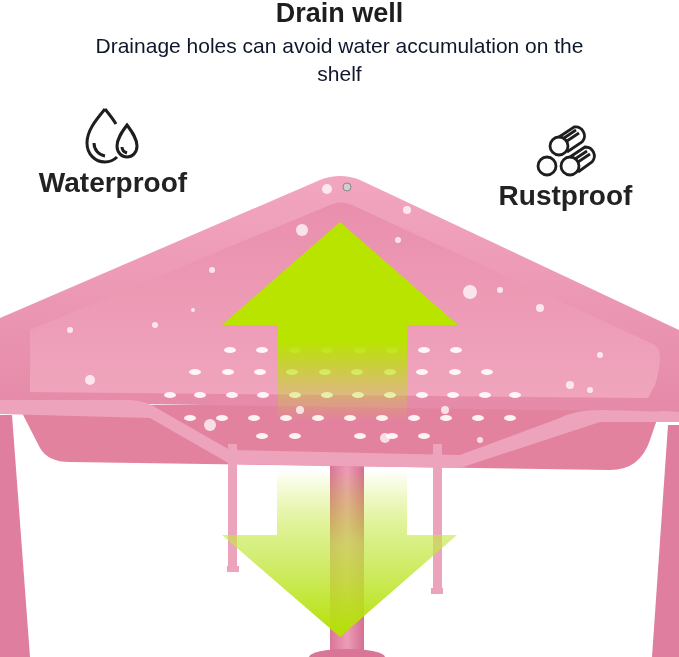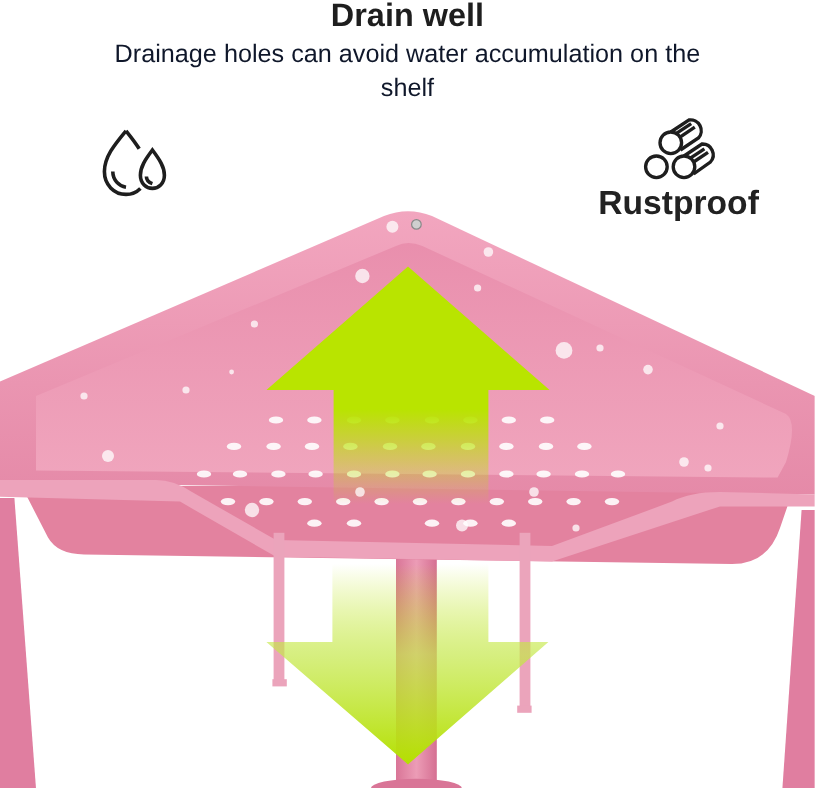--- a/index.html
+++ b/index.html
@@ -3,21 +3,21 @@
   <meta charset="utf-8">
   <style>
     html, body { margin: 0; padding: 0; background: #ffffff; }
     body { width: 679px; height: 657px; position: relative; overflow: hidden; font-family: "Liberation Sans", sans-serif; }
     .title { position: absolute; top: -2px; left: 0; width: 679px; text-align: center; font-weight: bold; font-size: 27px; color: #1e1e1e; }
     .subtitle { position: absolute; top: 32px; left: 80px; width: 519px; text-align: center; font-size: 21px; line-height: 28px; color: #0f172a; }
     .feature { position: absolute; text-align: center; }
     .feature .label { font-weight: bold; font-size: 28px; color: #222; display: block; }
     .feature svg { display: block; margin: 0 auto; }
     .f-left { left: 28px; top: 105px; width: 170px; }
-    .f-right { left: 488px; top: 97px; width: 155px; }
+    .f-right { left: 488px; top: 124px; width: 155px; }
     .scene { position: absolute; left: 0; top: 0; width: 679px; height: 657px; }
   </style>
 </head>
 <body>
 
 <svg class="scene" viewBox="0 0 679 657" xmlns="http://www.w3.org/2000/svg">
   <defs>
     <linearGradient id="shelfTop" x1="0" y1="0" x2="0" y2="1">
       <stop offset="0" stop-color="#f2a6bf"></stop>
       <stop offset="1" stop-color="#e58aa8"></stop>
@@ -149,20 +149,21 @@
 <div class="subtitle">Drainage holes can avoid water accumulation on the shelf</div>
 
 <div class="feature f-left">
   <svg width="64" height="62" viewBox="0 0 64 62">
     <path d="M24,4 C14,16 6,26 6,38 C6,49 14,57 24,57 C29,57 33,55 36,52" fill="none" stroke="#1e1e1e" stroke-width="3"></path>
     <path d="M24,4 C28,9 32,14 35,19" fill="none" stroke="#1e1e1e" stroke-width="3"></path>
     <path d="M13,38 C13,45 18,50 24,51" fill="none" stroke="#1e1e1e" stroke-width="3"></path>
     <path d="M46,20 C40,28 36,34 36,41 C36,48 41,52 46,52 C51,52 56,48 56,41 C56,34 52,28 46,20 Z" fill="none" stroke="#1e1e1e" stroke-width="3"></path>
     <path d="M41,42 C41,45 43,47 46,48" fill="none" stroke="#1e1e1e" stroke-width="3"></path>
   </svg>
+  <span class="label">Waterproof</span>
 </div>
 
 <div class="feature f-right">
   <svg width="64" height="56" viewBox="0 0 64 56">
     <g fill="none" stroke="#1e1e1e" stroke-width="2.8">
       <circle cx="25" cy="22" r="9"></circle>
       <path d="M25,13 L40,3 A9,9 0 0 1 48,18 L33,28"></path>
       <line x1="30" y1="14" x2="42" y2="6"></line>
         <line x1="33" y1="17" x2="45" y2="9"></line>
       <circle cx="13" cy="42" r="9"></circle>

